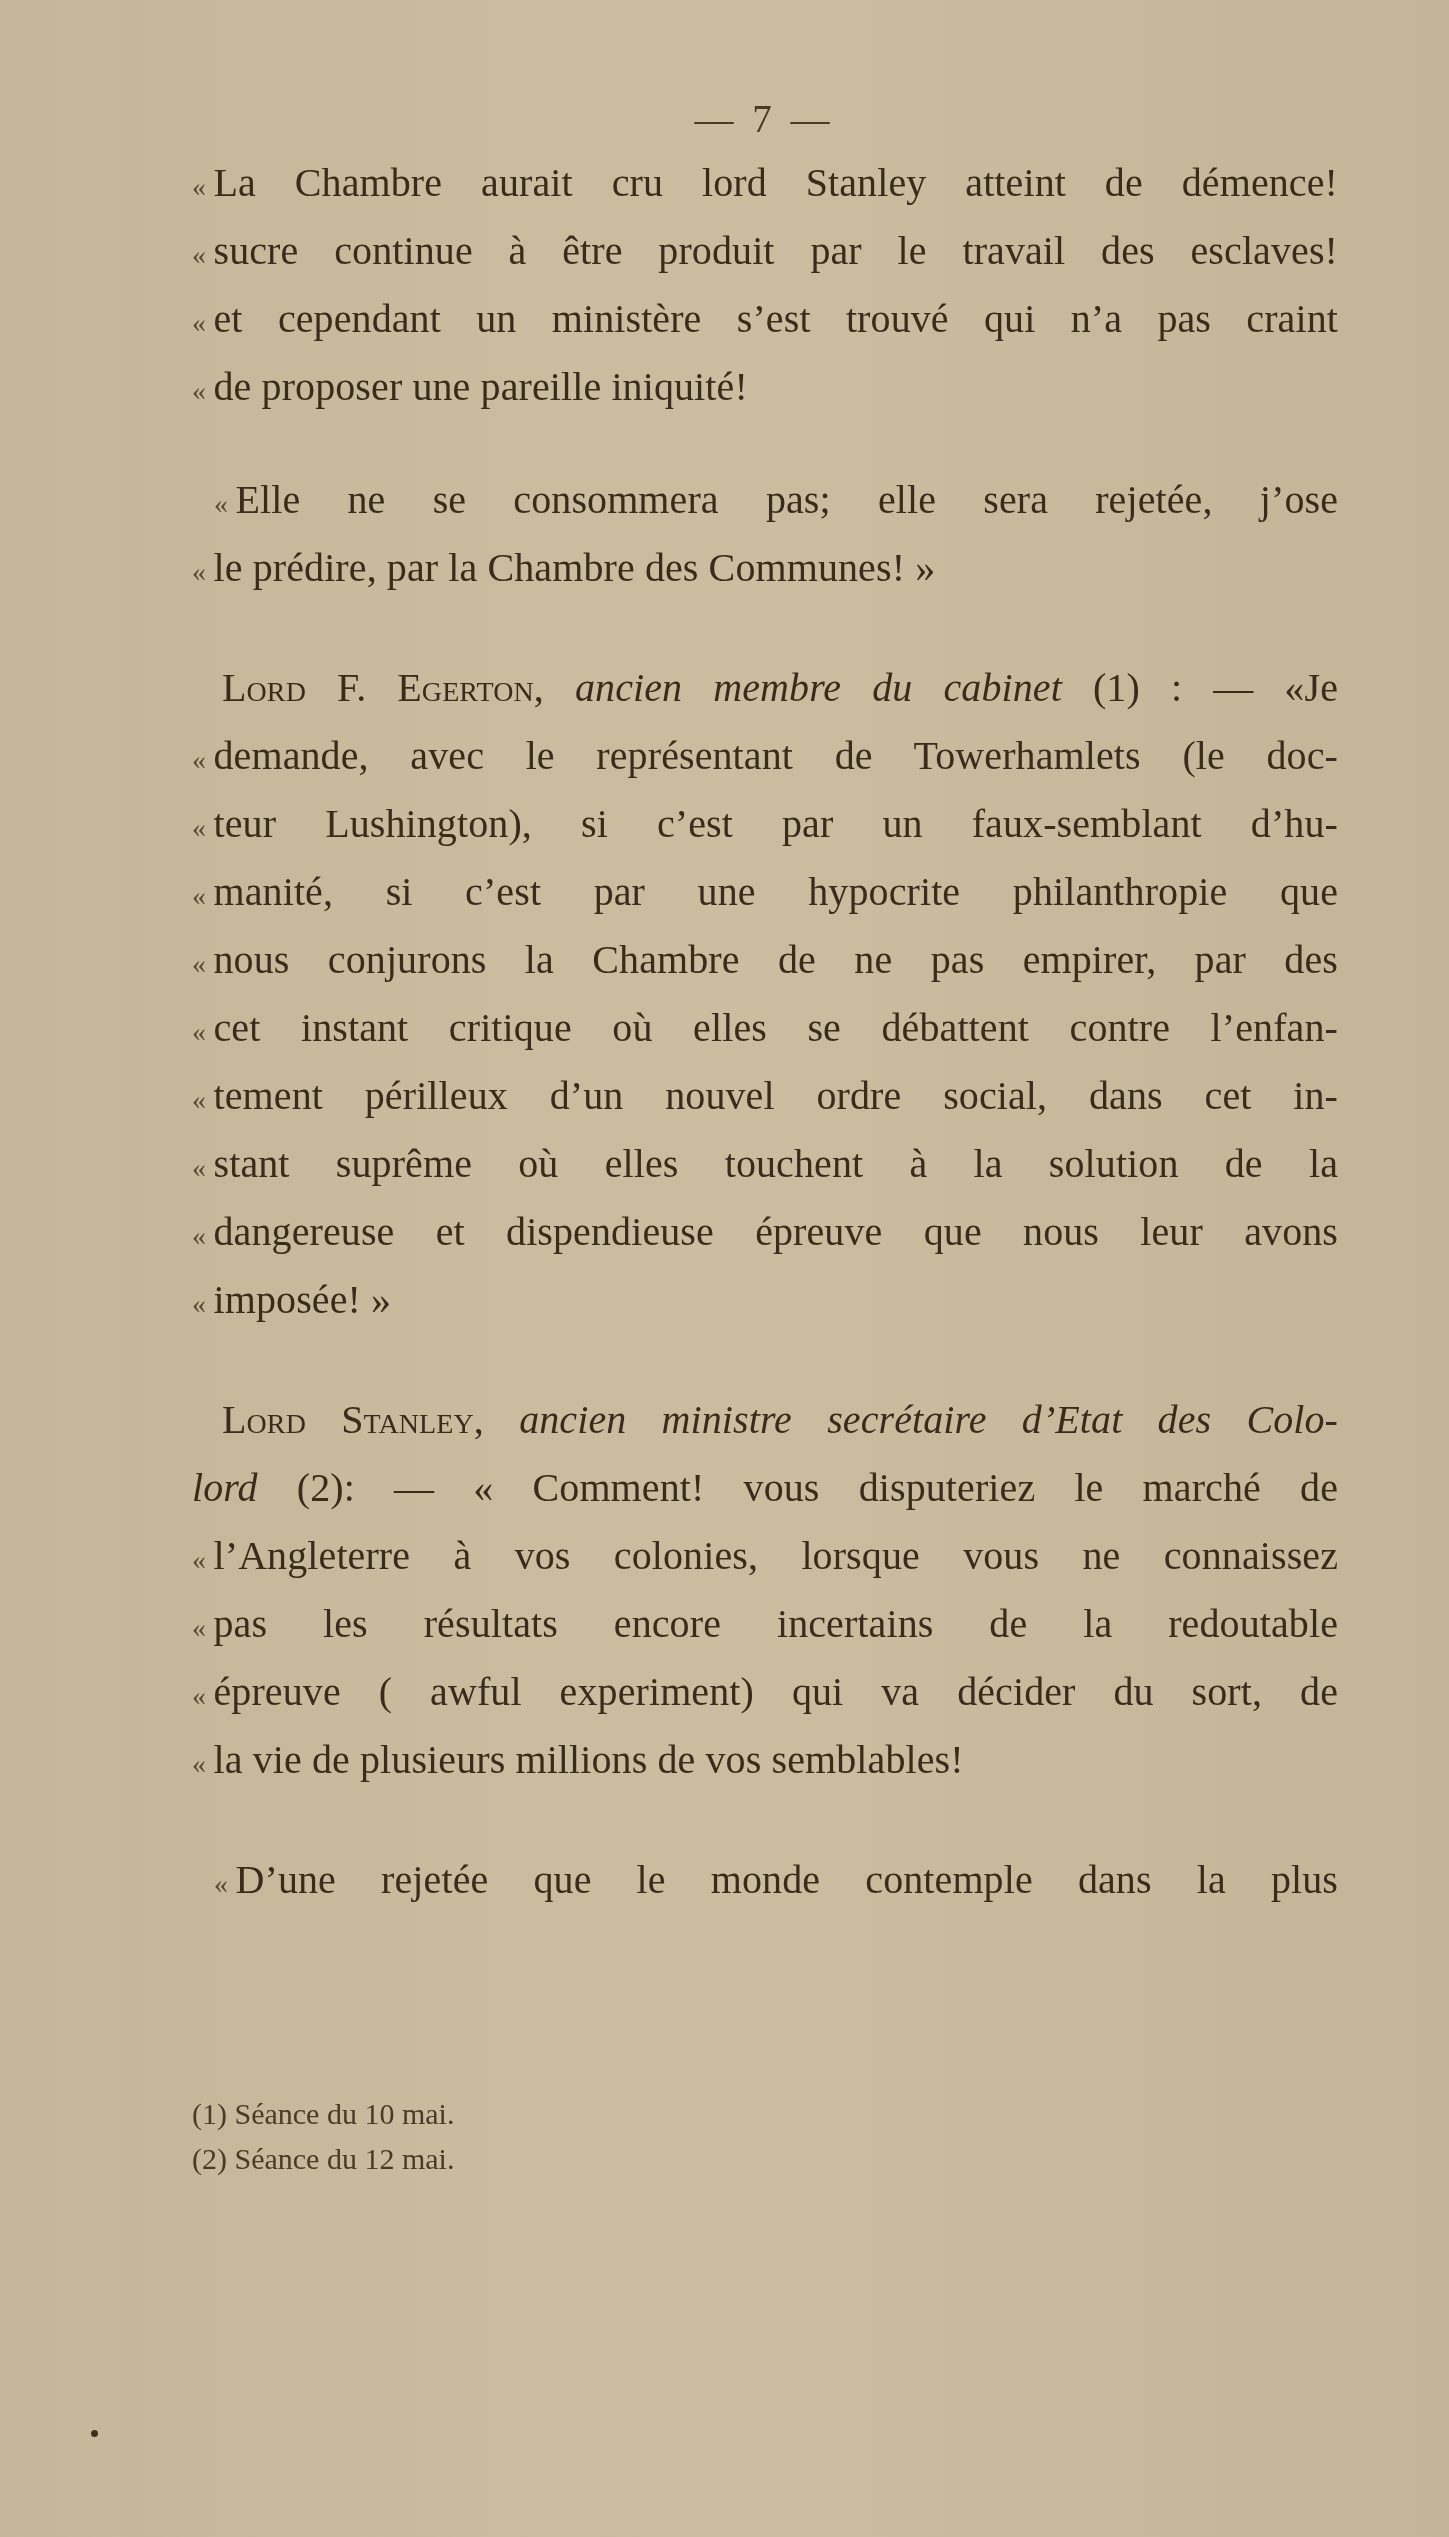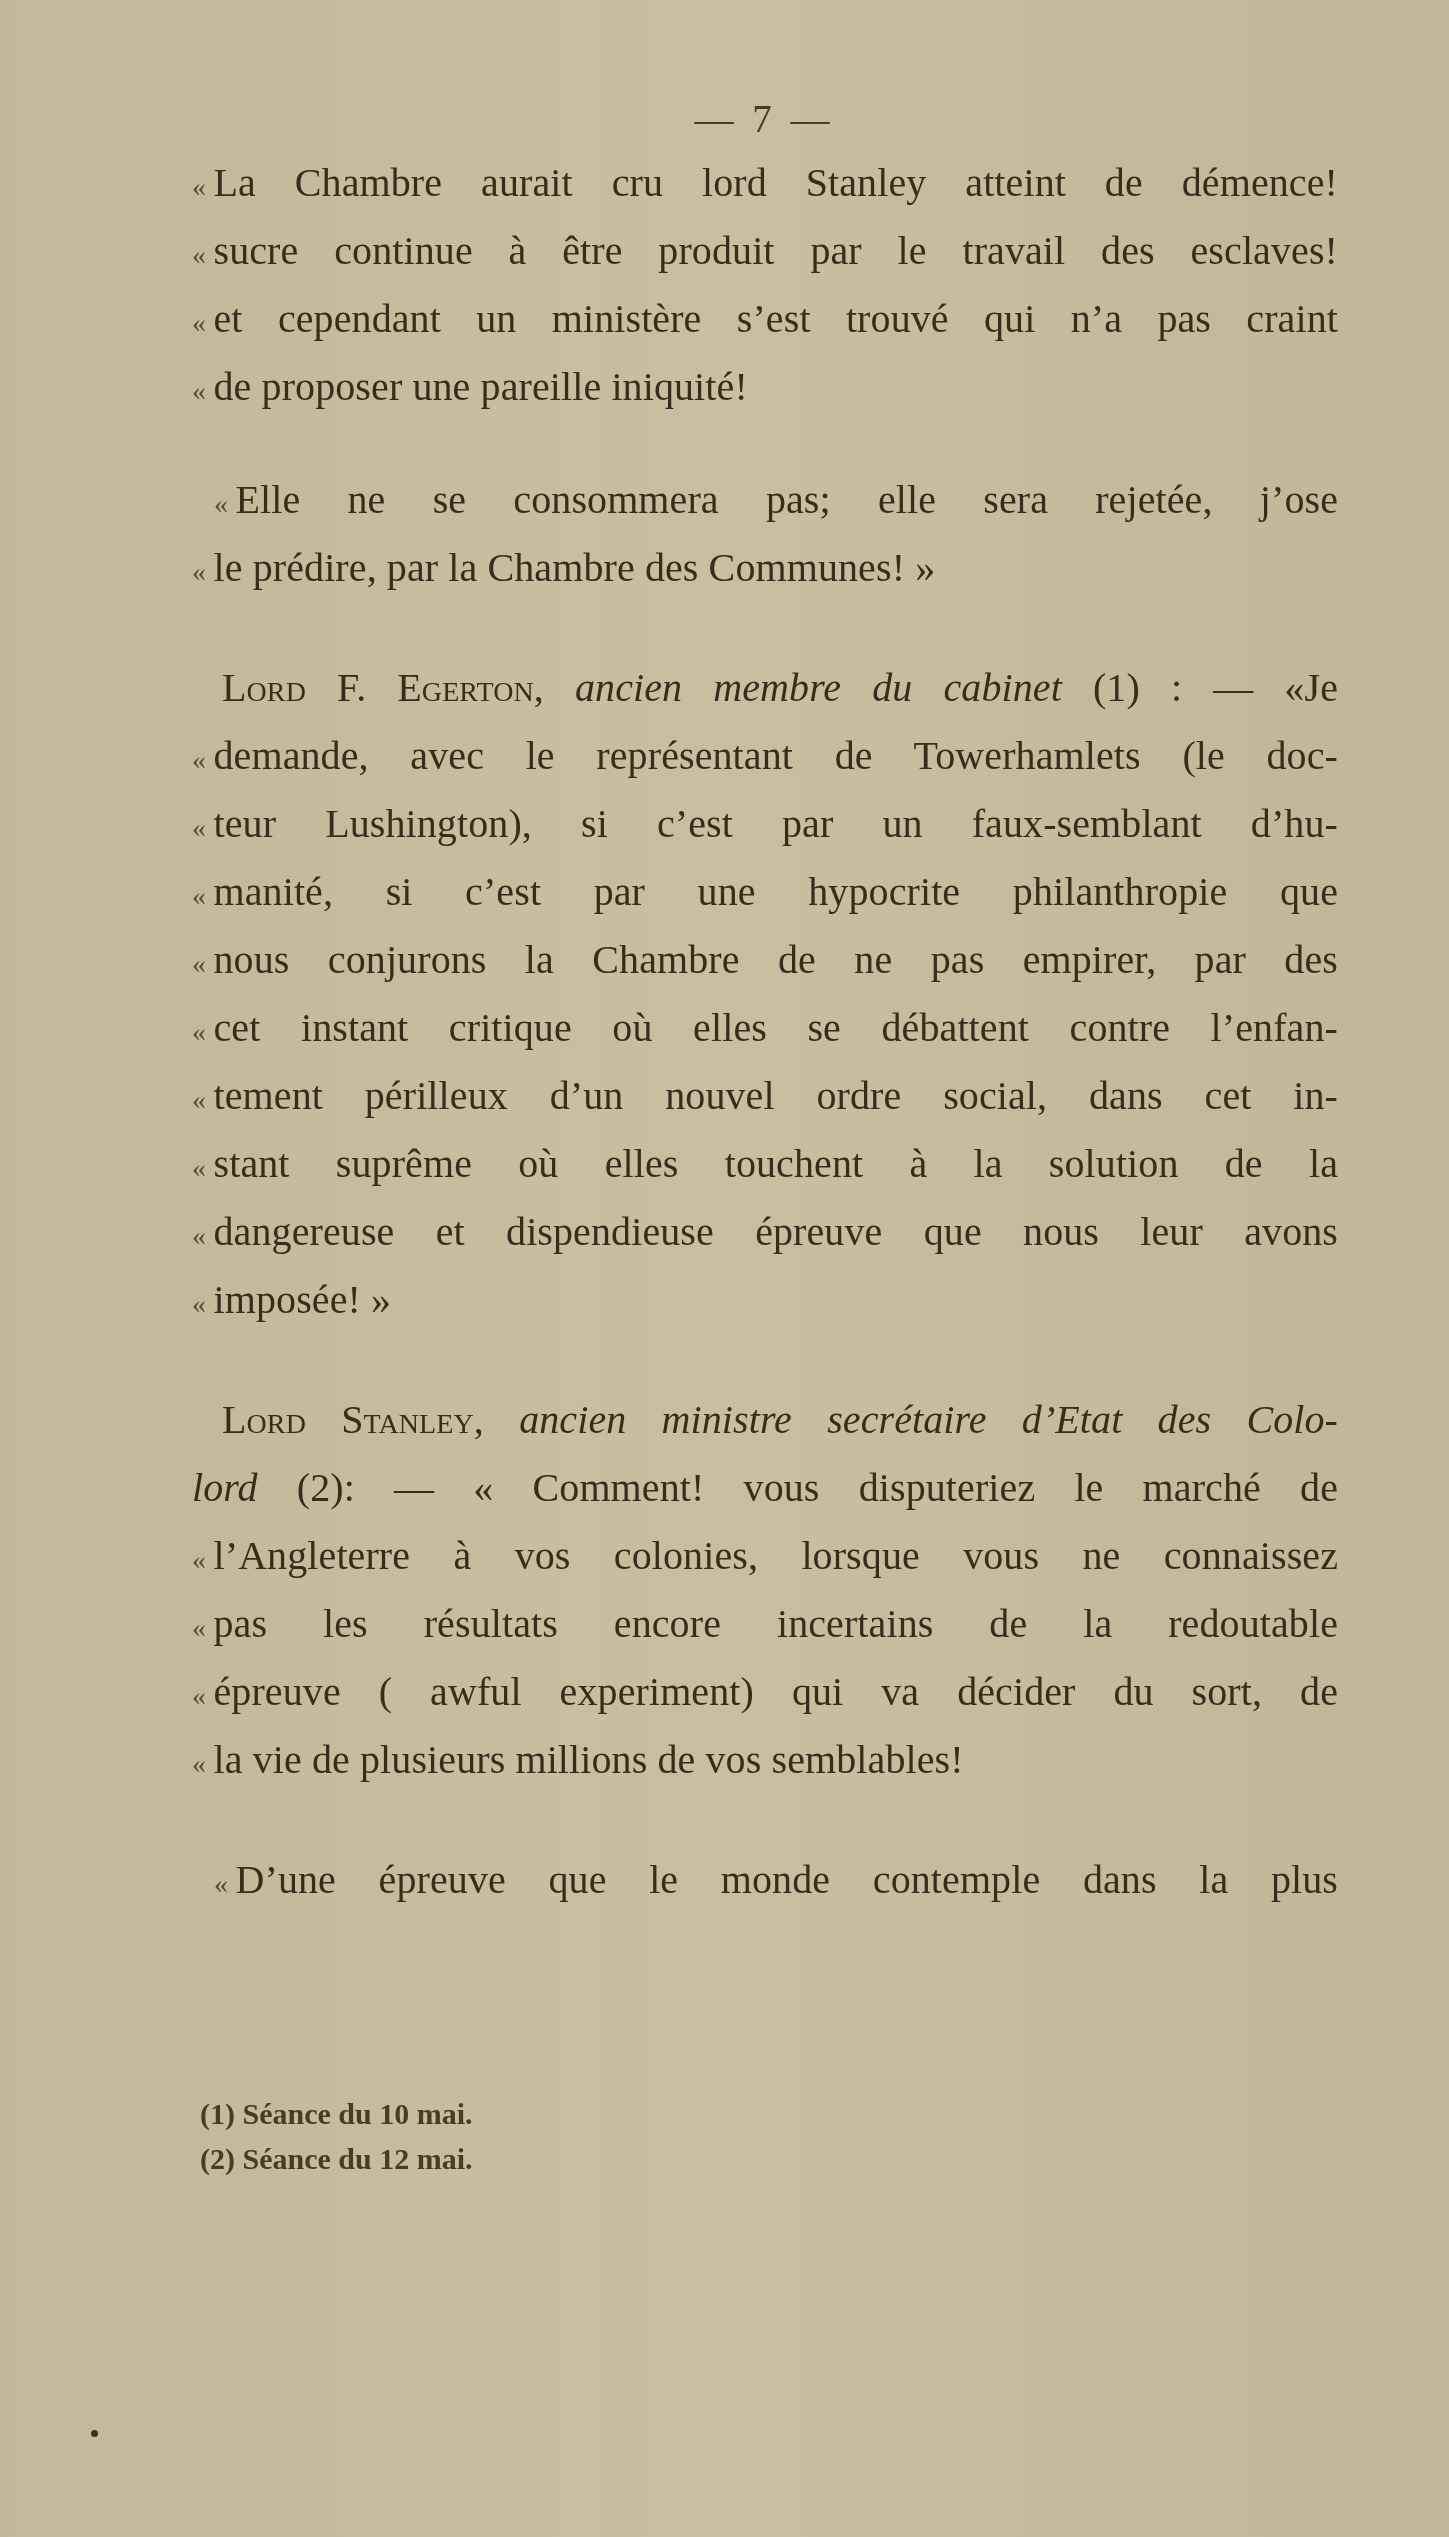--- a/index.html
+++ b/index.html
@@ -37,21 +37,21 @@
       text-align-last: justify;
       letter-spacing: 0.1px;
     }
     .line.last { text-align-last: left; }
     .q { font-size: 28px; color: #5a4a36; margin-right: 7.4px; }
     .indent { padding-left: 22px; }
     .gap { height: 52px; }
     .gap-sm { height: 45px; }
     .sc { font-variant: small-caps; margin-left: 8px; }
     .it { font-style: italic; }
-    .footnotes { position: absolute; left: 200px; top: 2091px; font-weight: bold; }
+    .footnotes { position: absolute; left: 192px; top: 2091px; }
     .fn { font-size: 30px; line-height: 45px; color: #4a3a28; }
     .speck { position: absolute; left: 91px; top: 2430px; width: 7.4px; height: 7.4px; border-radius: 50%; background: #3b3020; }
   </style>
 </head>
 <body>
 
 <div class="page">
   <div class="folio">— 7 —</div>
 
   <div>
@@ -90,21 +90,21 @@
     <div class="line"><span class="it">lord</span> <span>(2)</span><span>: — « Comment! vous disputeriez le marché de</span></div>
     <div class="line"><span class="q">«</span><span>l’Angleterre à vos colonies, lorsque vous ne connaissez</span></div>
     <div class="line"><span class="q">«</span><span>pas les résultats encore incertains de la redoutable</span></div>
     <div class="line"><span class="q">«</span><span>épreuve ( awful experiment) qui va décider du sort, de</span></div>
     <div class="line last"><span class="q">«</span><span>la vie de plusieurs millions de vos semblables!</span></div>
   </div>
 
   <div class="gap"></div>
 
   <div>
-    <div class="line indent"><span class="q">«</span><span>D’une épreuve que le monde contemple dans la plus</span></div>
+    <div class="line indent"><span class="q">«</span><span>D’une rejetée que le monde contemple dans la plus</span></div>
   </div>
 </div>
 
 <div class="footnotes">
   <div class="fn">(1) Séance du 10 mai.</div>
   <div class="fn">(2) Séance du 12 mai.</div>
 </div>
 
 <div class="speck"></div>
 

